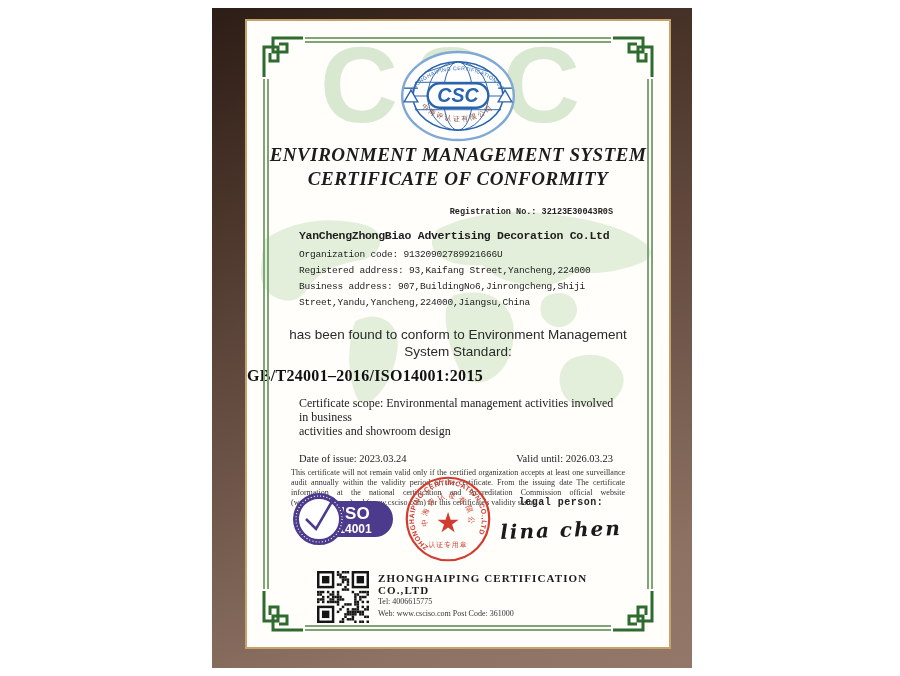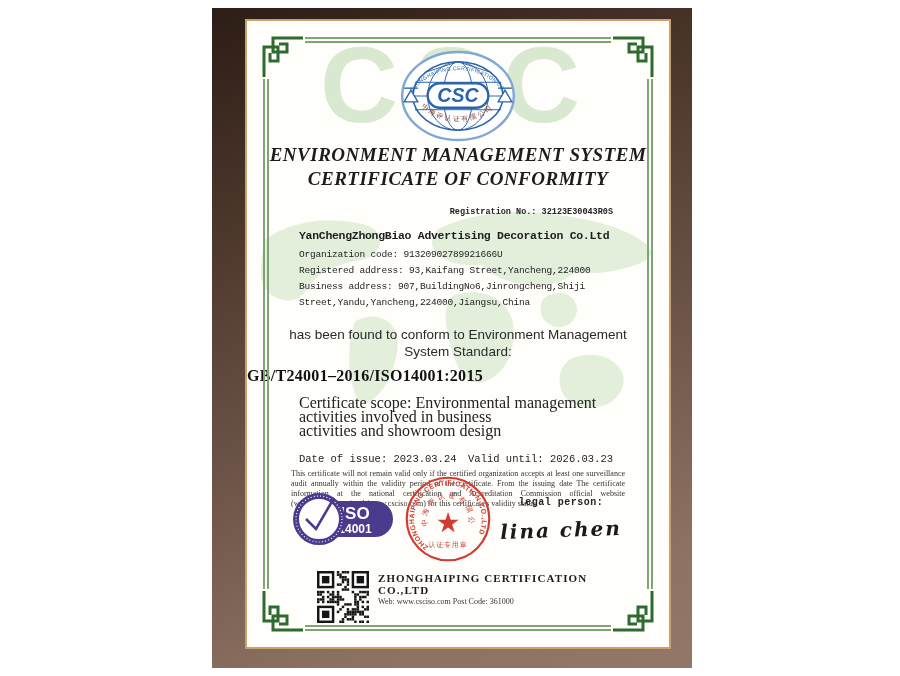--- a/index.html
+++ b/index.html
@@ -59,25 +59,25 @@
   .conform{
     margin:15px auto 0;max-width:350px;text-align:center;
     font-family:"Liberation Sans",sans-serif;font-size:13.5px;line-height:17px;color:#2a2a2a;
   }
   .standard{
     margin-top:7px;text-align:left;font-family:"Liberation Serif",serif;
     font-weight:700;font-size:16px;color:#111;letter-spacing:0.3px;
   }
   .scope{
     margin:11px 48px 8px 52px;font-family:"Liberation Serif",serif;
-    font-size:16px;line-height:14px;color:#222;
+    font-size:12px;line-height:14px;color:#222;
   }
   .dates{
     margin:15px 56px 0 52px;display:flex;justify-content:space-between;
-    font-family:Liberation Mono, monospace;font-size:10.5px;color:#222;
+    font-family:Liberation Serif, serif;font-size:10.5px;color:#222;
   }
   .fine-print{
     margin:4px 44px 0 44px;text-align:justify;
     font-family:"Liberation Serif",serif;font-size:8px;line-height:10px;color:#333;
   }
   
   .seals-row{
     position:absolute;left:46px;right:46px;top:452px;height:92px;z-index:1;
     display:flex;justify-content:space-between;align-items:center;
   }
@@ -379,18 +379,19 @@
           <rect x="4.761904761904762" y="4.761904761904762" width="7.142857142857142" height="7.142857142857142" fill="#151515"></rect>
           <rect x="33.333333333333336" y="0" width="16.666666666666668" height="16.666666666666668" fill="#151515"></rect>
           <rect x="35.714285714285715" y="2.380952380952381" width="11.904761904761905" height="11.904761904761905" fill="#ffffff"></rect>
           <rect x="38.095238095238095" y="4.761904761904762" width="7.142857142857142" height="7.142857142857142" fill="#151515"></rect>
           <rect x="0" y="33.333333333333336" width="16.666666666666668" height="16.666666666666668" fill="#151515"></rect>
           <rect x="2.380952380952381" y="35.714285714285715" width="11.904761904761905" height="11.904761904761905" fill="#ffffff"></rect>
           <rect x="4.761904761904762" y="38.095238095238095" width="7.142857142857142" height="7.142857142857142" fill="#151515"></rect>
         </svg>
       <div>
         <div class="footer-company">ZHONGHAIPING CERTIFICATION CO.,LTD</div>
+        <div class="footer-line">Tel:  4006615775</div>
         <div class="footer-line">Web:  www.csciso.com  Post Code:  361000</div>
       </div>
     </div>
 
   </div>
 </div>
 
 </body></html>

